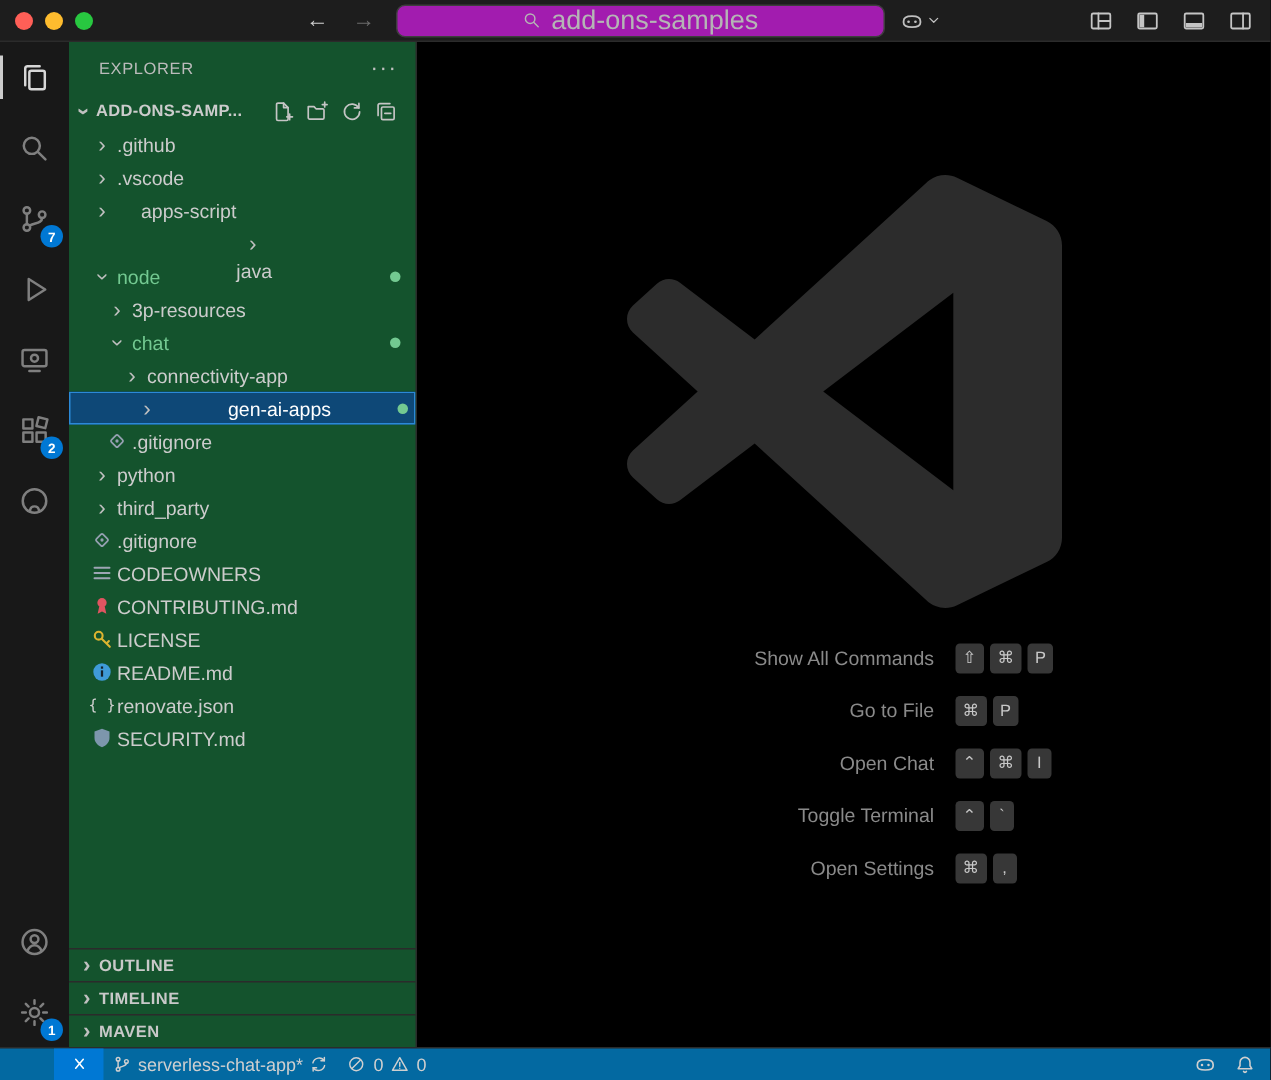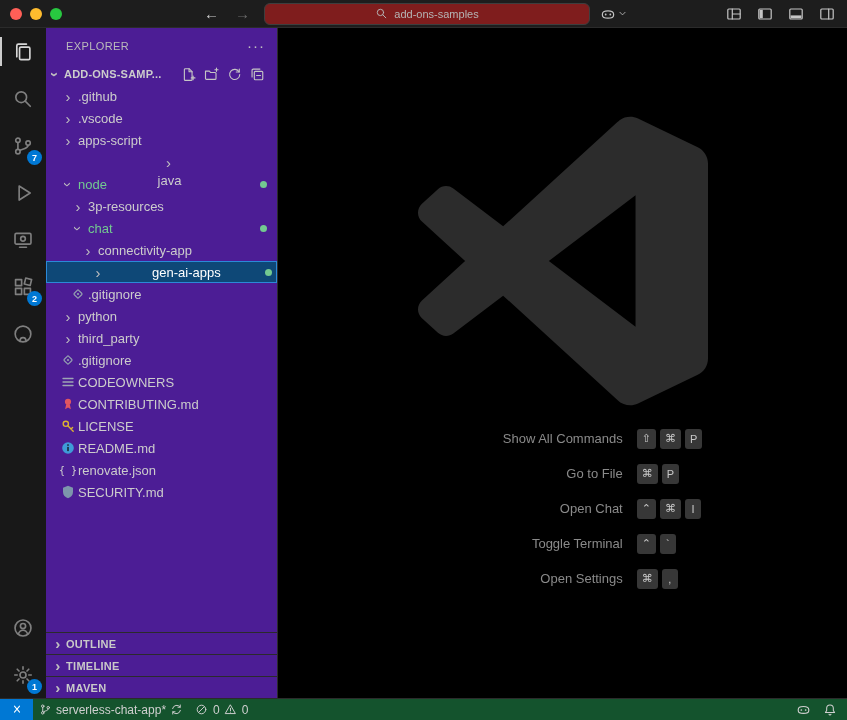--- a/index.html
+++ b/index.html
@@ -9,40 +9,40 @@
 
   
   .titlebar{height:28px;flex:none;display:flex;align-items:center;background:#1d1d1d;border-bottom:1px solid #2b2b2b;}
   .traffic{display:flex;gap:8px;padding-left:10px;width:72px;flex:none;}
   .tl{width:12px;height:12px;border-radius:50%;display:inline-block;}
   .tl-close{background:#ff5f57;}
   .tl-min{background:#febc2e;}
   .tl-max{background:#28c840;}
   .nav-arrows{display:flex;gap:16px;margin-left:132px;color:#cfcfcf;font-size:15px;line-height:1;}
   .nav-btn.dim{color:#6b6b6b;}
-  .searchbox{margin-left:14px;width:326px;height:22px;background:#7f1d1d;border:1px solid #3e3e3e;border-radius:6px;
-    display:flex;align-items:center;justify-content:center;gap:6px;color:#b5b5b5;font-size:11px;}
+  .searchbox{margin-left:14px;width:326px;height:22px;background:#a21caf;border:1px solid #3e3e3e;border-radius:6px;
+    display:flex;align-items:center;justify-content:center;gap:6px;color:#b5b5b5;font-size:18px;}
   .copilot-menu{margin-left:10px;display:flex;align-items:center;gap:1px;color:#c0c0c0;}
   .tb-right{margin-left:auto;display:flex;gap:15px;padding-right:12px;color:#c5c5c5;align-items:center;}
   .sg{fill:none;stroke:currentColor;stroke-width:1.2;stroke-linecap:round;stroke-linejoin:round;}
 
   
   .main{flex:1;display:flex;min-height:0;}
 
   
   .activitybar{width:46px;flex:none;background:#181818;display:flex;flex-direction:column;}
   .ab-item{height:47px;display:flex;align-items:center;justify-content:center;position:relative;color:#7f7f7f;cursor:pointer;}
   .ab-item.active{color:#d7d7d7;}
   .ab-item.active::before{content:"";position:absolute;left:0;top:9px;bottom:9px;width:2px;background:#cccccc;}
   .ab-bottom{margin-top:auto;}
   .badge{position:absolute;bottom:4px;right:4px;min-width:15px;height:15px;border-radius:9px;background:#0078d4;color:#fff;
     font-size:9px;font-weight:700;display:flex;align-items:center;justify-content:center;padding:0 2px;}
 
   
-  .sidebar{width:232px;flex:none;background:#4c1d95;border-right:1px solid #2b2b2b;display:flex;flex-direction:column;min-height:0;}
+  .sidebar{width:232px;flex:none;background:#14532d;border-right:1px solid #2b2b2b;display:flex;flex-direction:column;min-height:0;}
   .sb-header{height:35px;flex:none;display:flex;align-items:center;padding:0 12px 0 20px;font-size:11px;color:#bbbbbb;letter-spacing:.4px;}
   .more{margin-left:auto;font-size:15px;color:#c0c0c0;letter-spacing:1px;cursor:pointer;}
   .root-row{height:22px;flex:none;display:flex;align-items:center;padding-left:2px;font-size:11px;font-weight:700;color:#cccccc;letter-spacing:.2px;}
   .root-actions{margin-left:auto;display:flex;gap:8px;padding-right:12px;color:#c5c5c5;align-items:center;}
   .twisty{width:16px;height:22px;flex:none;display:flex;align-items:center;justify-content:center;color:#c0c0c0;}
   .twisty::before{content:"›";display:block;font-size:15px;line-height:1;}
   .twisty.open::before{transform:rotate(90deg);}
   .file-tree{flex:1;overflow:hidden;}
   .tree-row{height:22px;display:flex;align-items:center;font-size:13px;color:#cccccc;cursor:pointer;}
   .tree-row .tlabel{margin-left:2px;white-space:nowrap;}
@@ -58,22 +58,22 @@
   .editor{flex:1;background:#000000;display:flex;flex-direction:column;align-items:center;min-width:0;overflow:hidden;}
   .logo{width:290px;height:290px;margin-top:88px;flex:none;}
   .shortcuts{margin-top:22px;}
   .sc-row{display:flex;align-items:center;gap:14px;height:21px;margin-bottom:14px;}
   .sc-label{width:200px;text-align:right;color:#8a8a8a;font-size:13px;}
   .sc-keys{display:flex;gap:4px;}
   .key{min-width:16px;height:20px;padding:0 5px;border-radius:3px;background:#373737;color:#c8c8c8;font-size:11px;
     display:inline-flex;align-items:center;justify-content:center;}
 
   
-  .statusbar{height:22px;flex:none;display:flex;background:#14532d;border-top:1px solid #2b2b2b;
-    font-size:12px;color:#cfcfcf;}
+  .statusbar{height:22px;flex:none;display:flex;background:#0369a1;border-top:1px solid #2b2b2b;
+    font-size:12px;color:#cfcfcf;padding-left:36px;}
   .remote{width:33px;height:100%;background:#0078d4;color:#fff;display:flex;align-items:center;justify-content:center;cursor:pointer;}
   .sb-item{display:flex;align-items:center;gap:4px;padding:0 6px;height:100%;cursor:pointer;}
   .sb-item .num{margin-left:1px;}
   .sb-spacer{flex:1;}
 </style>
 </head>
 <body>
 
 <div class="window">
 
@@ -262,21 +262,21 @@
       </div>
       <div class="file-tree">
           <div class="tree-row" style="padding-left: 14px;">
             <span class="twisty"></span>
             <span class="tlabel">.github</span>
           </div>
           <div class="tree-row" style="padding-left: 14px;">
             <span class="twisty"></span>
             <span class="tlabel">.vscode</span>
           </div>
-          <div class="tree-row" style="padding-left: 14px;">
+          <div class="tree-row" style="padding-left: 14px; gap: 16px;">
             <span class="twisty"></span>
             <span class="tlabel">apps-script</span>
           </div>
           <div class="tree-row" style="padding-left: 14px; flex-direction: column;">
             <span class="twisty"></span>
             <span class="tlabel">java</span>
           </div>
           <div class="tree-row" style="padding-left: 14px; text-align: center;">
             <span class="twisty open"></span>
             <span class="tlabel mod">node</span>

